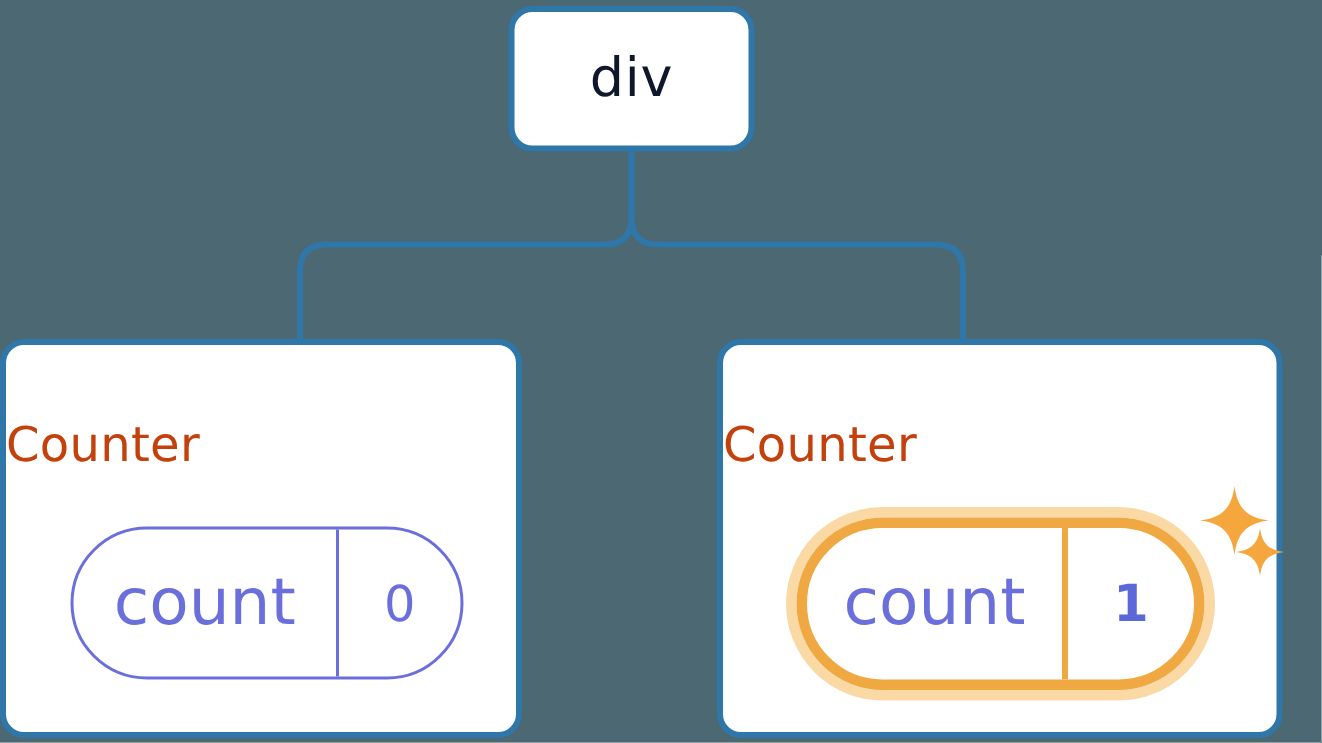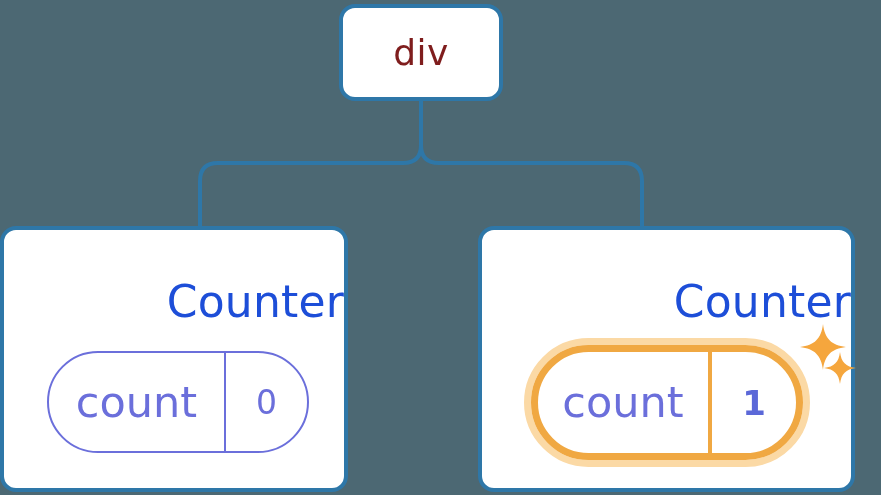--- a/index.html
+++ b/index.html
@@ -38,21 +38,21 @@
     top: 4px;
     width: 164px;
     height: 97px;
     display: flex;
     align-items: center;
     justify-content: center;
   }
   .div-label {
     font-family: "DejaVu Sans", "Liberation Sans", sans-serif;
     font-size: 36px;
-    color: #7f1d1d;
+    color: #0f172a;
     letter-spacing: 0.5px;
     line-height: 1;
     text-align: right;
   }
   #node-counter-left {
     left: 0px;
     top: 226px;
     width: 348px;
     height: 266px;
   }
@@ -60,23 +60,23 @@
     left: 478px;
     top: 226px;
     width: 377px;
     height: 266px;
   }
   .counter-title {
     position: absolute;
     left: 0;
     right: 0;
     top: 50px;
-    text-align: right;
-    font-size: 44px;
-    color: #1d4ed8;
+    text-align: left;
+    font-size: 32px;
+    color: #c2410c;
     letter-spacing: 0.2px;
     line-height: 1;
   }
   
   .state-pill {
     position: absolute;
     box-sizing: border-box;
     display: flex;
     align-items: stretch;
     border: 2px solid #6b6fdb;

